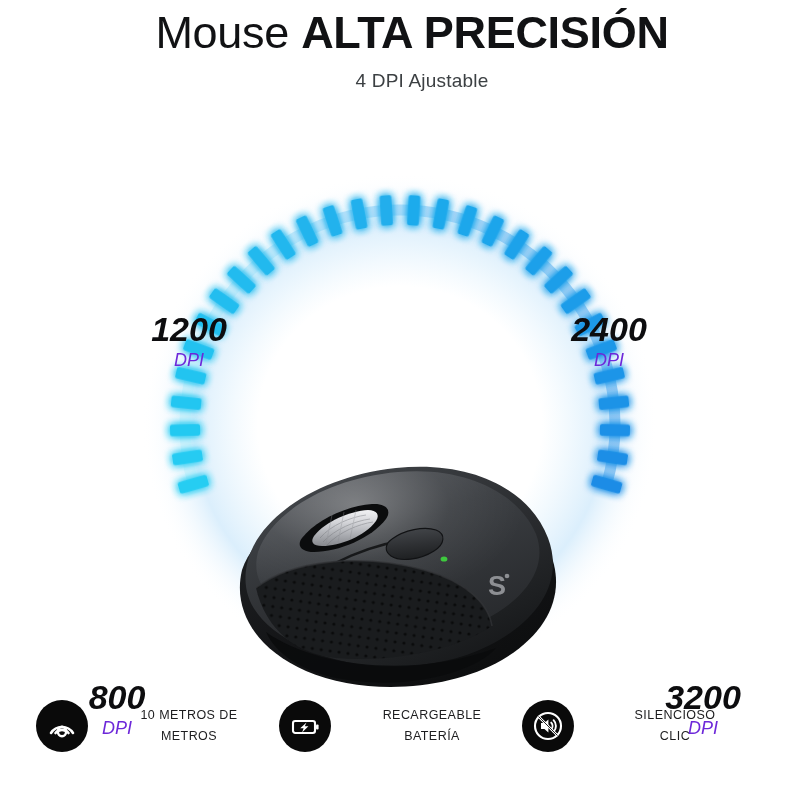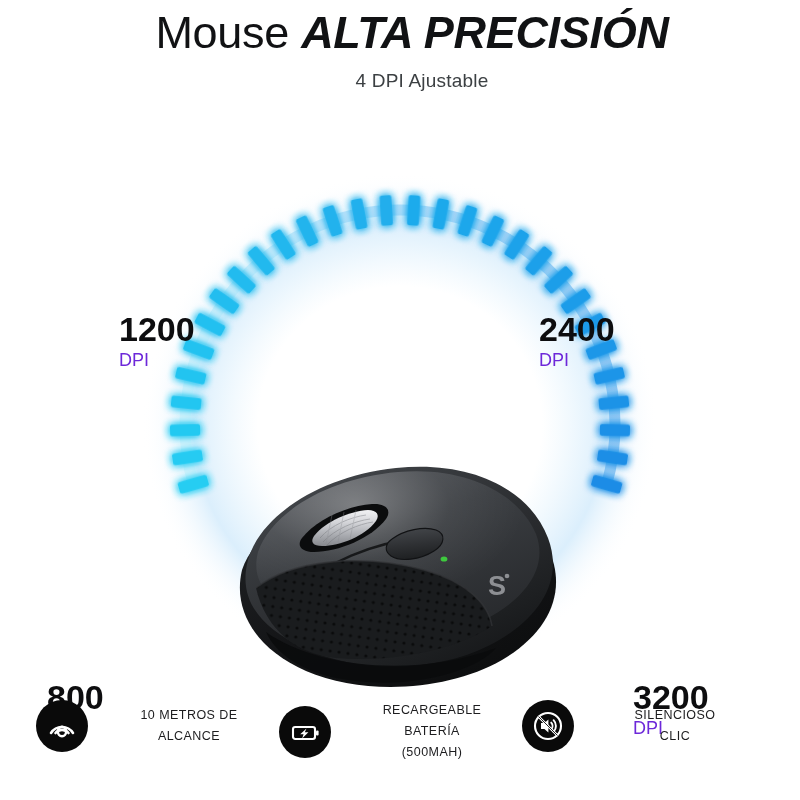--- a/index.html
+++ b/index.html
@@ -24,21 +24,21 @@
     padding-top: 6px;
   }
   .title {
     font-size: 45px;
     line-height: 54px;
     color: #111214;
     letter-spacing: -0.3px;
     white-space: nowrap;
   }
   .title .t-light { font-weight: 400; margin-left: 24px; }
-  .title .t-bold  { font-weight: 700; font-style: italic; }
+  .title .t-bold  { font-weight: 700; }
   .subtitle {
     margin-top: 10px;
     font-size: 19px;
     font-weight: 400;
     color: #3c4043;
     letter-spacing: 0.2px;
     padding-left: 44px;
   }
 
   
@@ -49,22 +49,23 @@
   }
   .gauge-svg {
     position: absolute;
     left: 0; top: 0;
     width: 800px; height: 520px;
   }
 
   
   .dpi-label {
     position: absolute;
-    text-align: left;
+    text-align: center;
     width: 140px;
+    font-style: italic;
   }
   .dpi-value {
     font-size: 34px;
     font-weight: 700;
     color: #0d0d0f;
     line-height: 38px;
     letter-spacing: 0px;
   }
   .dpi-unit {
     font-size: 18px;
@@ -334,36 +335,35 @@
     <div class="feature">
       <div class="feature-icon">
         <svg width="32" height="32" viewBox="0 0 32 32">
           <path d="M5 23 A13 13 0 0 1 27 23" stroke="#ffffff" stroke-width="2.6" fill="none" stroke-linecap="round"></path>
           <path d="M9.5 23 A8.4 8.4 0 0 1 22.5 23" stroke="#ffffff" stroke-width="2.6" fill="none" stroke-linecap="round"></path>
           <ellipse cx="16" cy="21.5" rx="4.1" ry="4.8" stroke="#ffffff" stroke-width="2.4" fill="none"></ellipse>
         </svg>
       </div>
       <div class="feature-text">
         <span>10 METROS DE</span>
-        <span>ALCANCE</span>
+        <span>METROS</span>
       </div>
     </div>
 
     <div class="feature">
       <div class="feature-icon">
         <svg width="32" height="32" viewBox="0 0 32 32">
           <rect x="4" y="11" width="22" height="12" rx="2.2" stroke="#ffffff" stroke-width="2.1" fill="none"></rect>
           <rect x="27" y="14.5" width="2.6" height="5" rx="1" fill="#ffffff"></rect>
           <path d="M17.5 12.4 L11.2 18.3 L14.6 18.3 L13.1 22.4 L19.4 16.2 L15.8 16.2 Z" fill="#ffffff"></path>
         </svg>
       </div>
       <div class="feature-text">
         <span>RECARGEABLE</span>
         <span>BATERÍA</span>
-        <span>(500MAH)</span>
       </div>
     </div>
 
     <div class="feature">
       <div class="feature-icon">
         <svg width="32" height="32" viewBox="0 0 32 32">
           <circle cx="16" cy="16" r="13" stroke="#ffffff" stroke-width="2.1" fill="none"></circle>
           <path d="M9 13 L12.4 13 L16.4 9.4 L16.4 22.6 L12.4 19 L9 19 Z" fill="#ffffff"></path>
           <path d="M19.2 12.6 A5 5 0 0 1 19.2 19.4" stroke="#ffffff" stroke-width="1.9" fill="none" stroke-linecap="round"></path>
           <path d="M21.6 10.2 A8.4 8.4 0 0 1 21.6 21.8" stroke="#ffffff" stroke-width="1.9" fill="none" stroke-linecap="round"></path>

